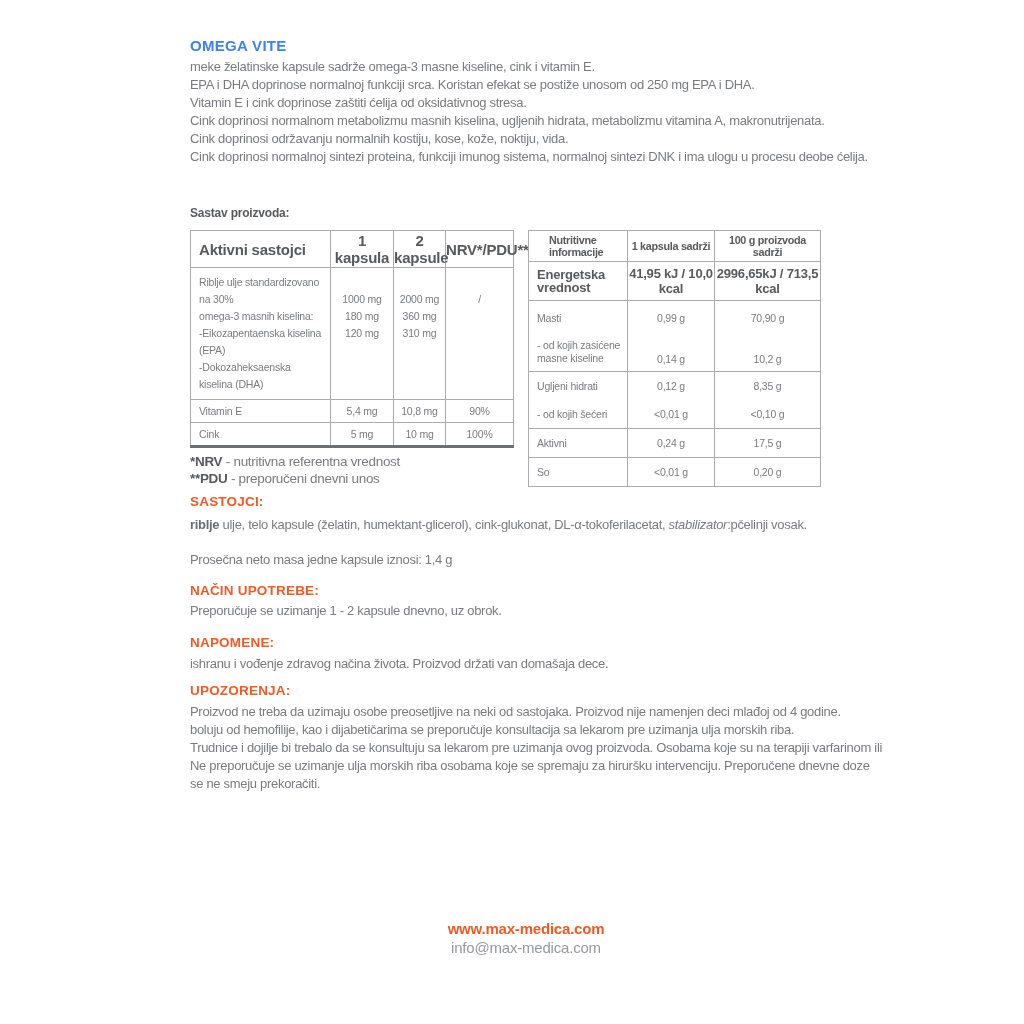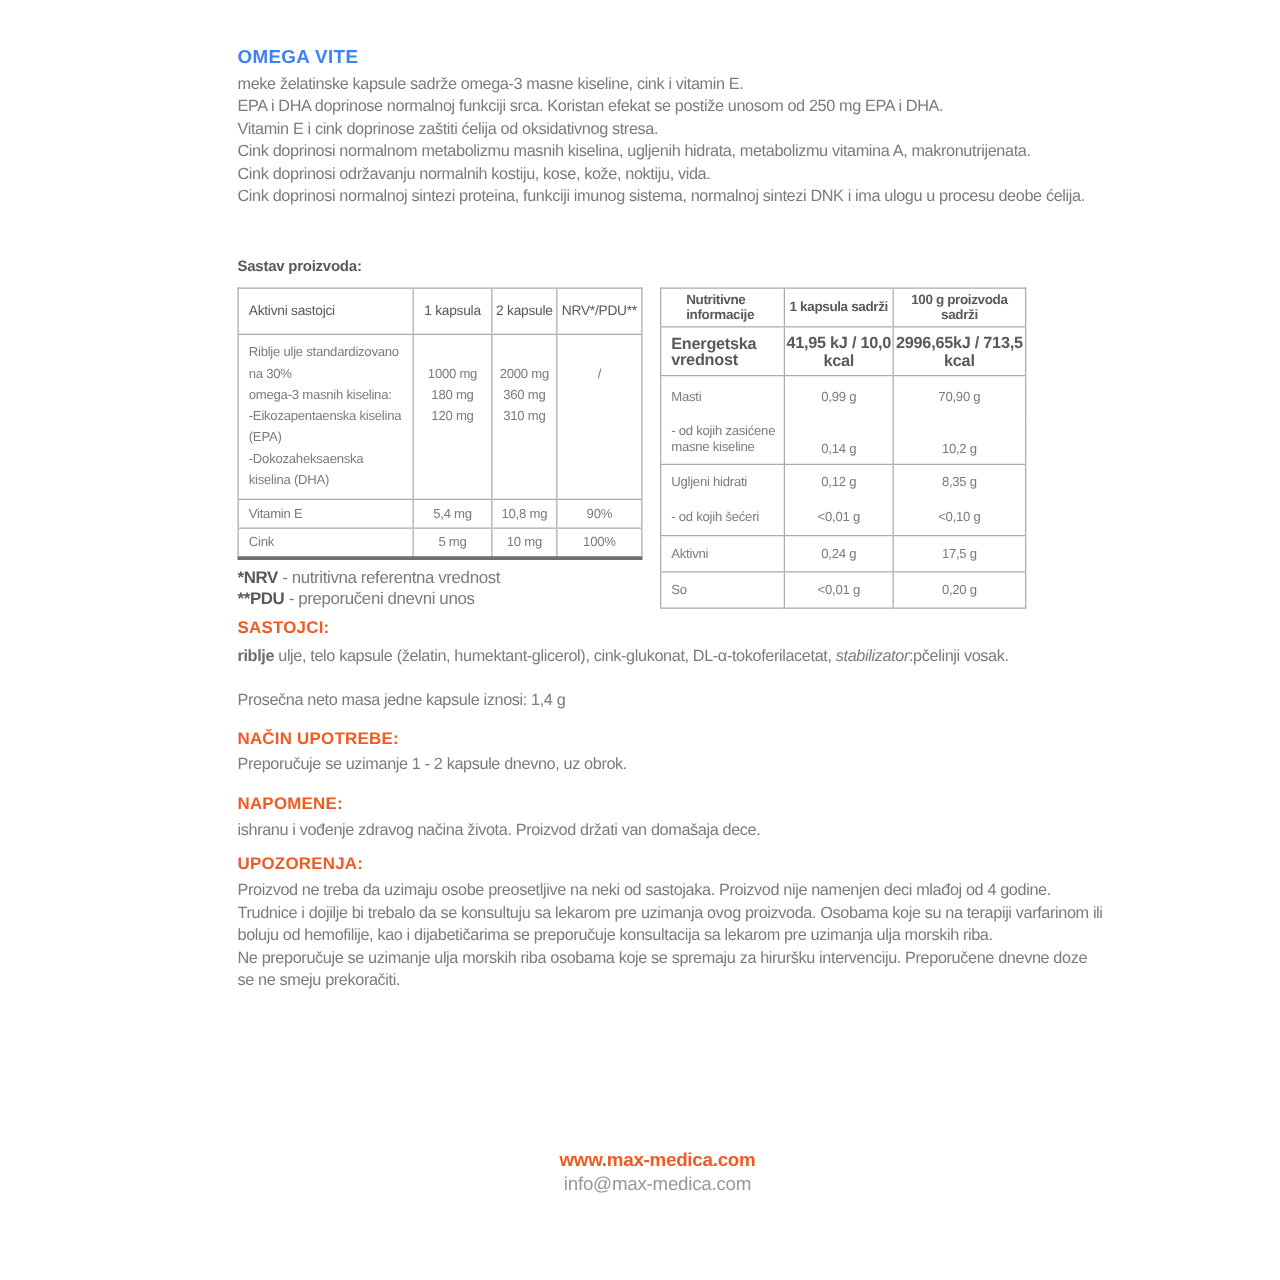--- a/index.html
+++ b/index.html
@@ -30,21 +30,21 @@
 
   .tables-row { margin-top:9px; display:flex; gap:14px; align-items:flex-start; }
   table { border-collapse:collapse; table-layout:fixed; }
   .tbl { border:1px solid #a9abae; color:#7a7b7e; }
   .tbl td, .tbl th { border-left:1px solid #a9abae; padding:0; }
   .tbl td:first-child, .tbl th:first-child { border-left:none; }
   tr.line td, tr.line th { border-top:1px solid #a9abae; }
 
   .t-active { width:323px; border-bottom:3px solid #6e6f72; font-size:10.5px; letter-spacing:-0.2px; }
   .t-active th {
-    color:#58595b; font-size:11px; font-weight:normal; text-align:center;
+    color:#58595b; font-size:15px; font-weight:bold; text-align:center;
     height:36px; vertical-align:middle; letter-spacing:-0.2px;
   }
   .t-active th.lbl { text-align:left; padding-left:8px; }
   .t-active td.name { padding:6px 4px 6px 8px; line-height:17px; vertical-align:top; }
   .t-active td.vals { text-align:center; vertical-align:top; padding:6px 0; line-height:17px; }
   .t-active td.cell-label { padding-left:8px; height:22px; vertical-align:middle; }
   .t-active td.cell-val { text-align:center; height:22px; vertical-align:middle; }
   .spacer-line { height:17px; }
 
   .t-nutri { width:292px; font-size:10.5px; letter-spacing:-0.2px; }
@@ -222,22 +222,22 @@
     <div class="body-line mt-usage-t">Preporučuje se uzimanje 1 - 2 kapsule dnevno, uz obrok.</div>
 
     <div class="section-heading mt-notes-h">NAPOMENE:</div>
     <div class="mt-notes-t">
       <div class="body-line">ishranu i vođenje zdravog načina života. Proizvod držati van domašaja dece.</div>
     </div>
 
     <div class="section-heading mt-warn-h">UPOZORENJA:</div>
     <div class="mt-warn-t">
       <div class="body-line">Proizvod ne treba da uzimaju osobe preosetljive na neki od sastojaka. Proizvod nije namenjen deci mlađoj od 4 godine.</div>
+      <div class="body-line">boluju od hemofilije, kao i dijabetičarima se preporučuje konsultacija sa lekarom pre uzimanja ulja morskih riba.</div>
       <div class="body-line">Trudnice i dojilje bi trebalo da se konsultuju sa lekarom pre uzimanja ovog proizvoda. Osobama koje su na terapiji varfarinom ili</div>
-      <div class="body-line">boluju od hemofilije, kao i dijabetičarima se preporučuje konsultacija sa lekarom pre uzimanja ulja morskih riba.</div>
       <div class="body-line">Ne preporučuje se uzimanje ulja morskih riba osobama koje se spremaju za hiruršku intervenciju. Preporučene dnevne doze</div>
       <div class="body-line">se ne smeju prekoračiti.</div>
     </div>
 
   </div>
 
   <div class="footer">
     <div class="footer-site">www.max-medica.com</div>
     <div class="footer-mail">info@max-medica.com</div>
   </div>

